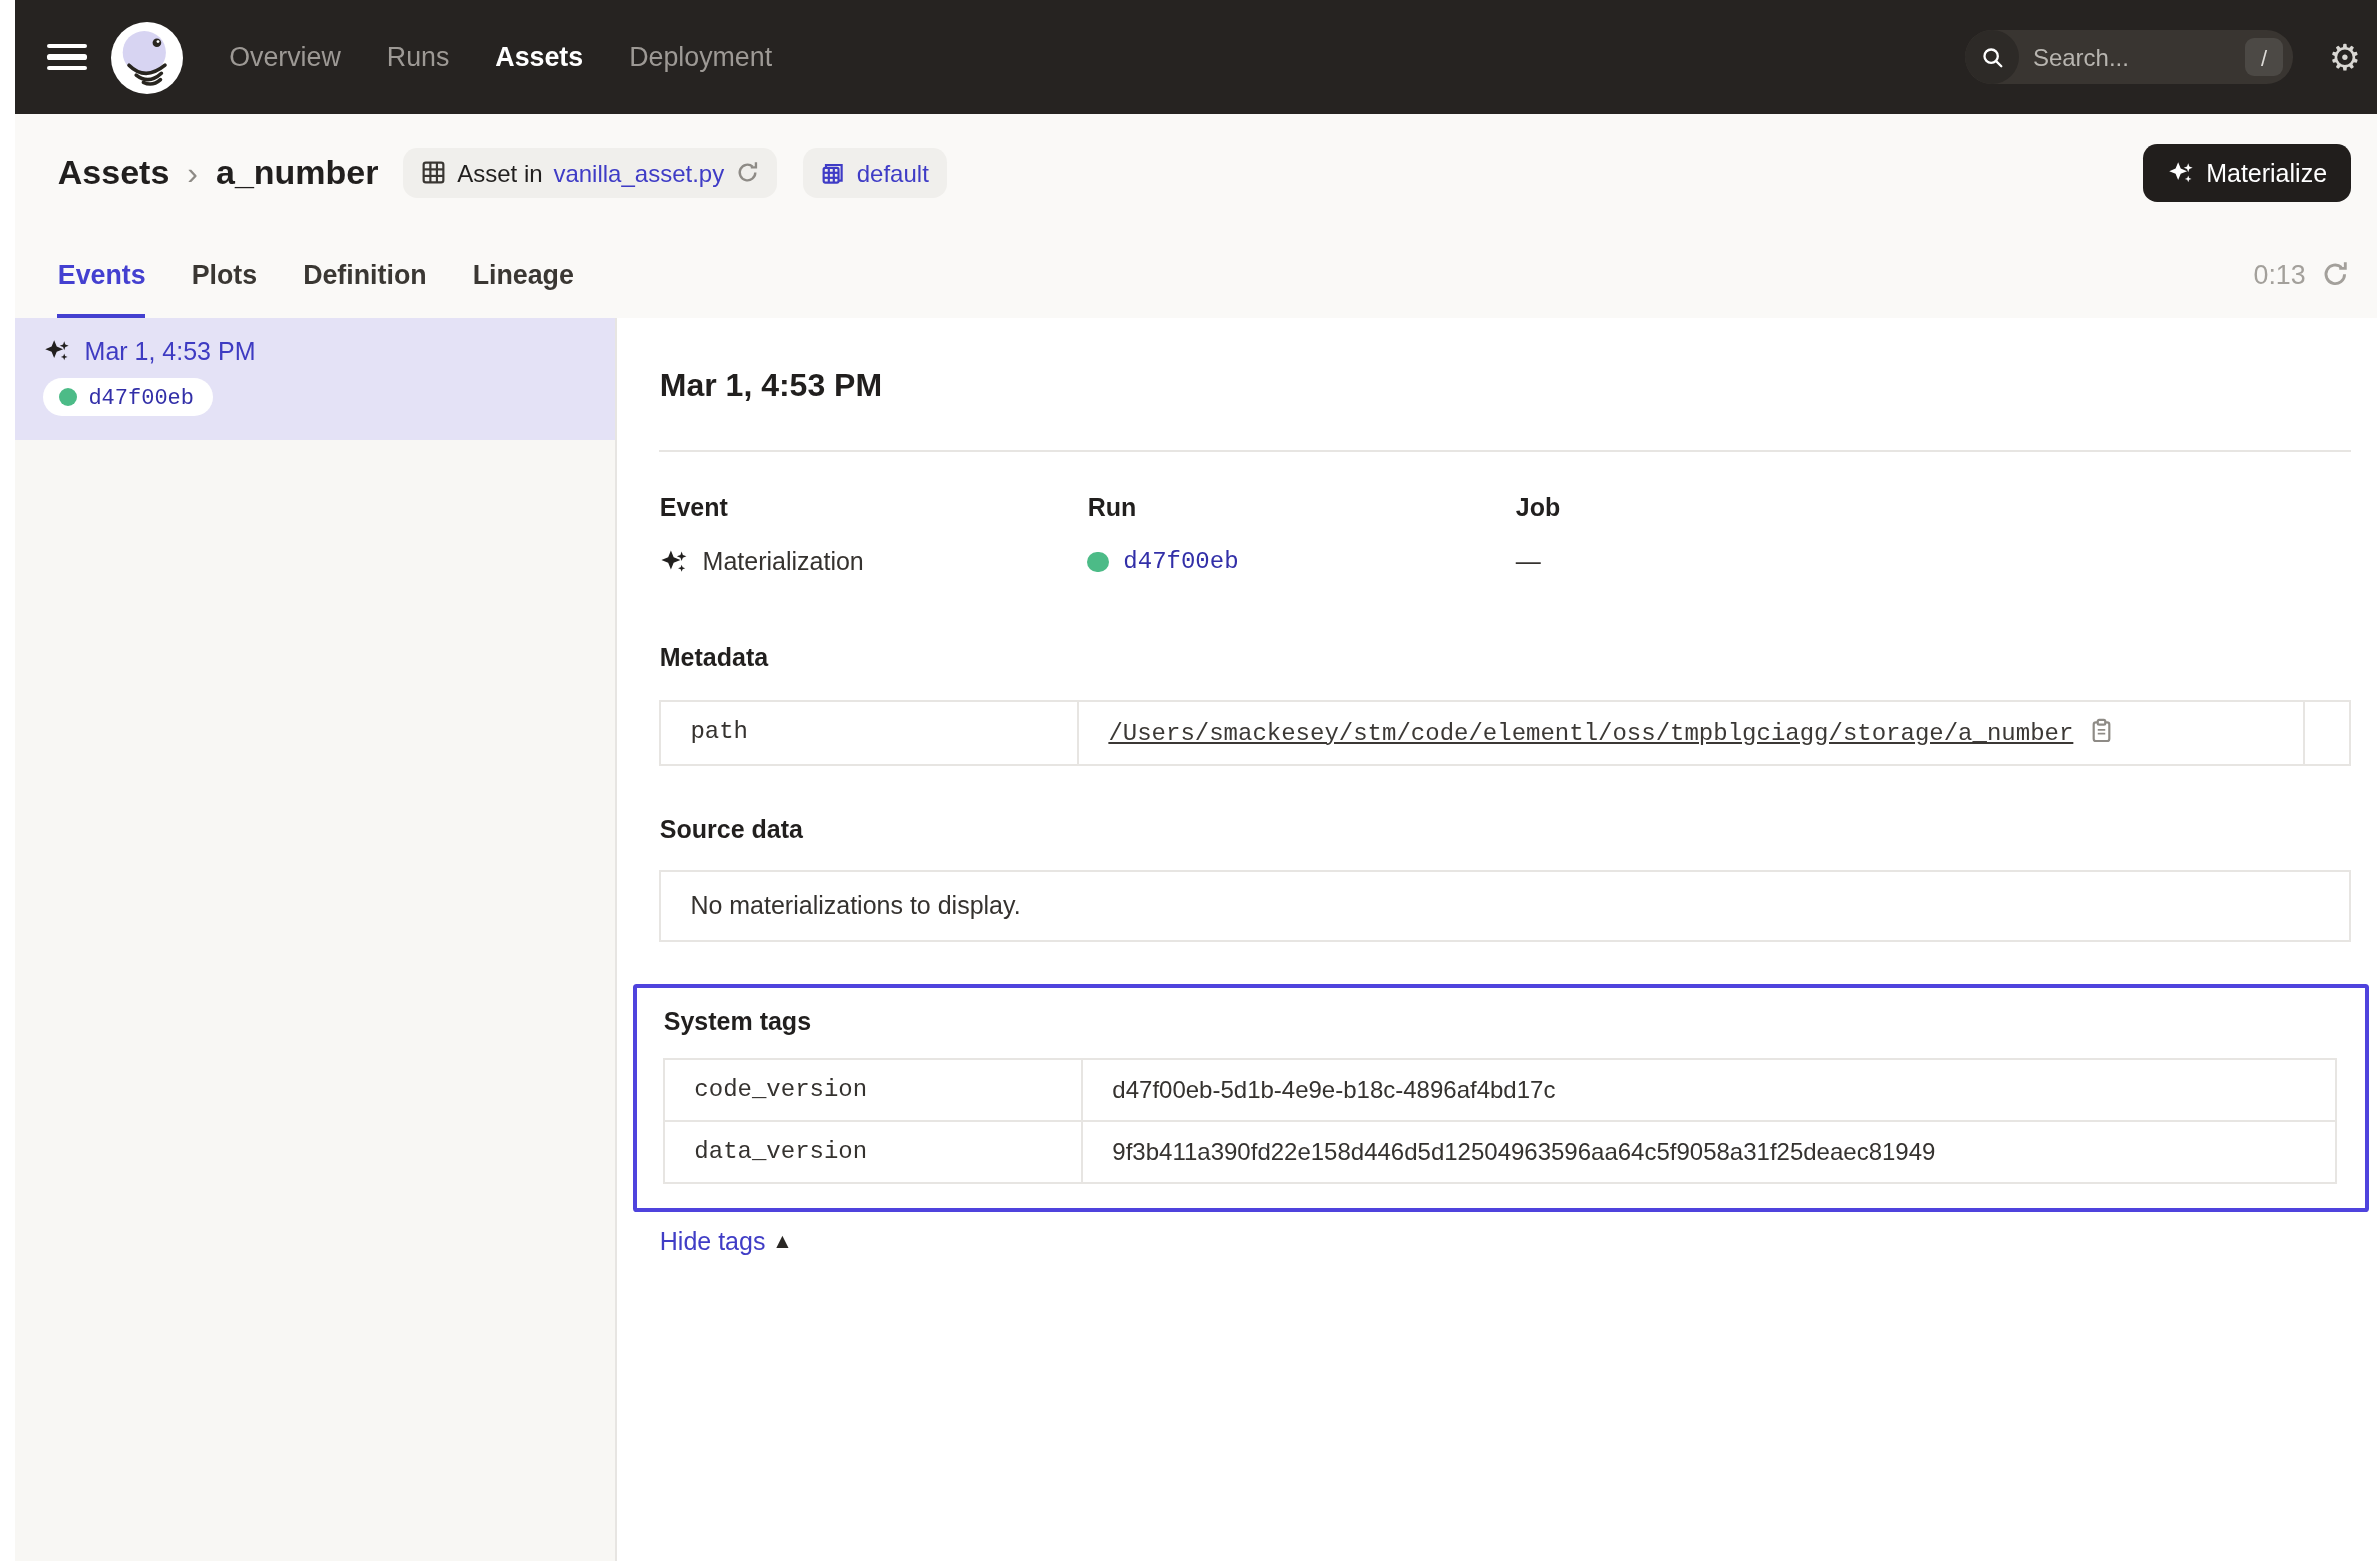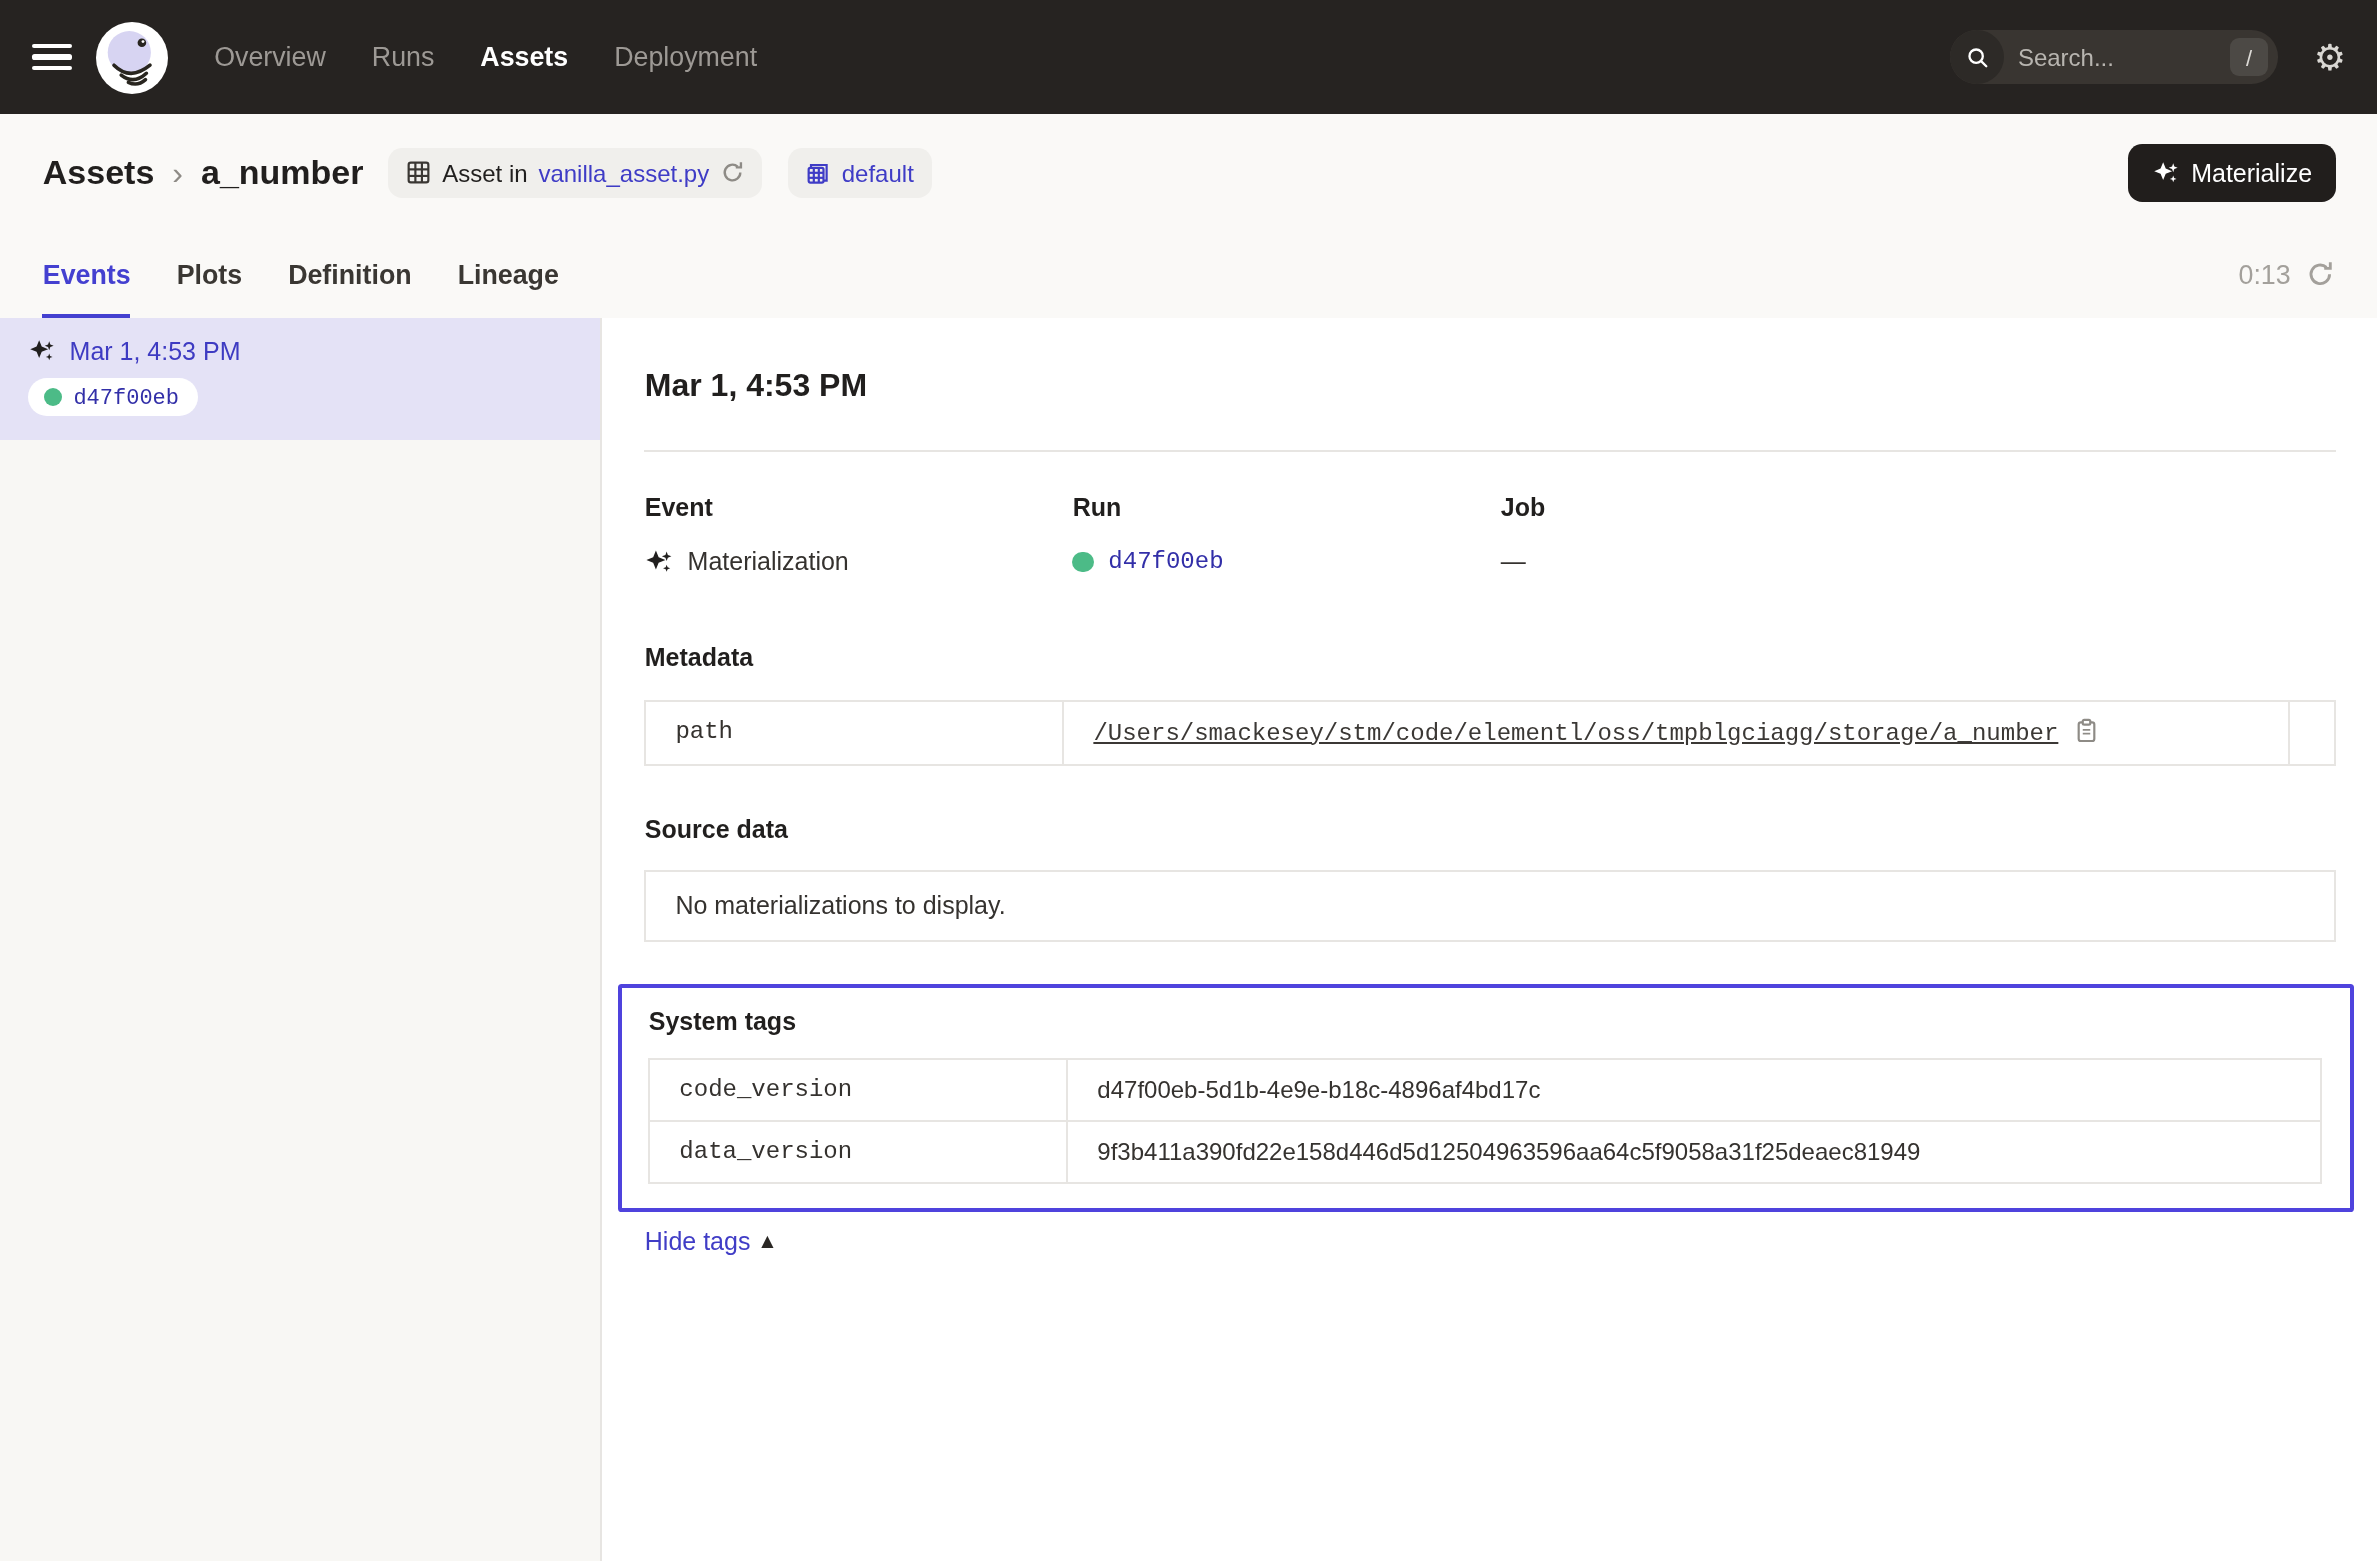--- a/index.html
+++ b/index.html
@@ -1,20 +1,20 @@
 <!DOCTYPE html>
 <html style="font-size:14.3px"><head>
 <meta charset="utf-8">
 <style>
   * { box-sizing: border-box; margin: 0; padding: 0; }
   html, body { margin: 0; padding: 0; background: #ffffff; }
   body { font-family: "Liberation Sans", sans-serif; color: #211F1E; }
   .mono { font-family: "Liberation Mono", "DejaVu Sans Mono", monospace; }
 
-  #viewport { width: 2377px; height: 1561px; overflow: hidden; background: #fff; }
+  #viewport { width: 2377px; height: 1561px; overflow: hidden; background: #fff; padding-left: 15px; }
   #app { width: 1189px; height: 781px; transform: scale(2); transform-origin: 0 0; display: flex; flex-direction: column; }
 
   
   .topnav { height: 57px; background: #262321; display: flex; align-items: center; padding: 0 16px; flex: 0 0 auto; }
   .hamburger { width: 19.6px; height: 13.4px; display: flex; flex-direction: column; justify-content: space-between; cursor: pointer; margin-right: 12.5px; }
   .hamburger span { display: block; height: 2.3px; background: #fff; border-radius: 1.3px; }
   .logo { width: 36px; height: 36px; margin-right: 23px; flex: 0 0 auto; }
   .nav-links { display: flex; align-items: center; gap: 23px; }
   .nav-link { font-size: 13.4px; color: #9D9995; cursor: pointer; }
   .nav-link.active { color: #ffffff; font-weight: 700; }

